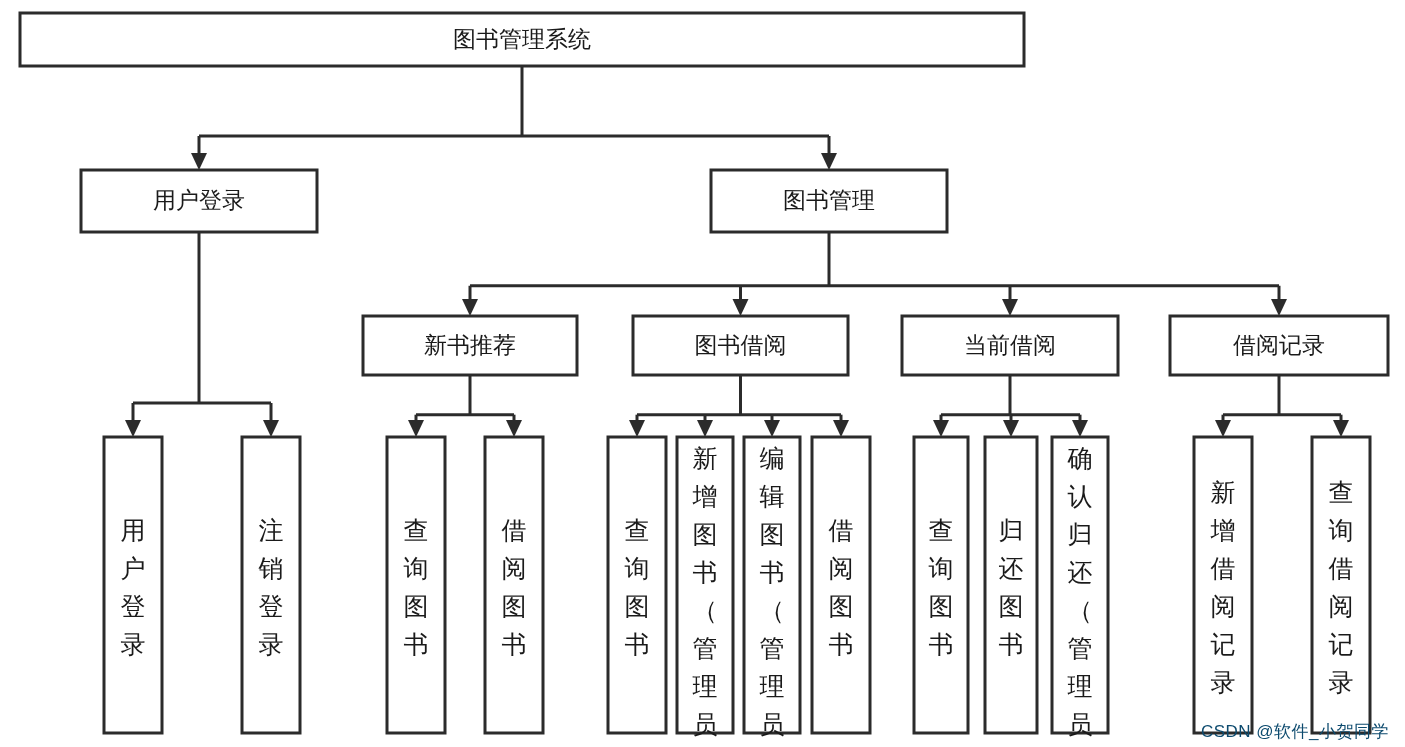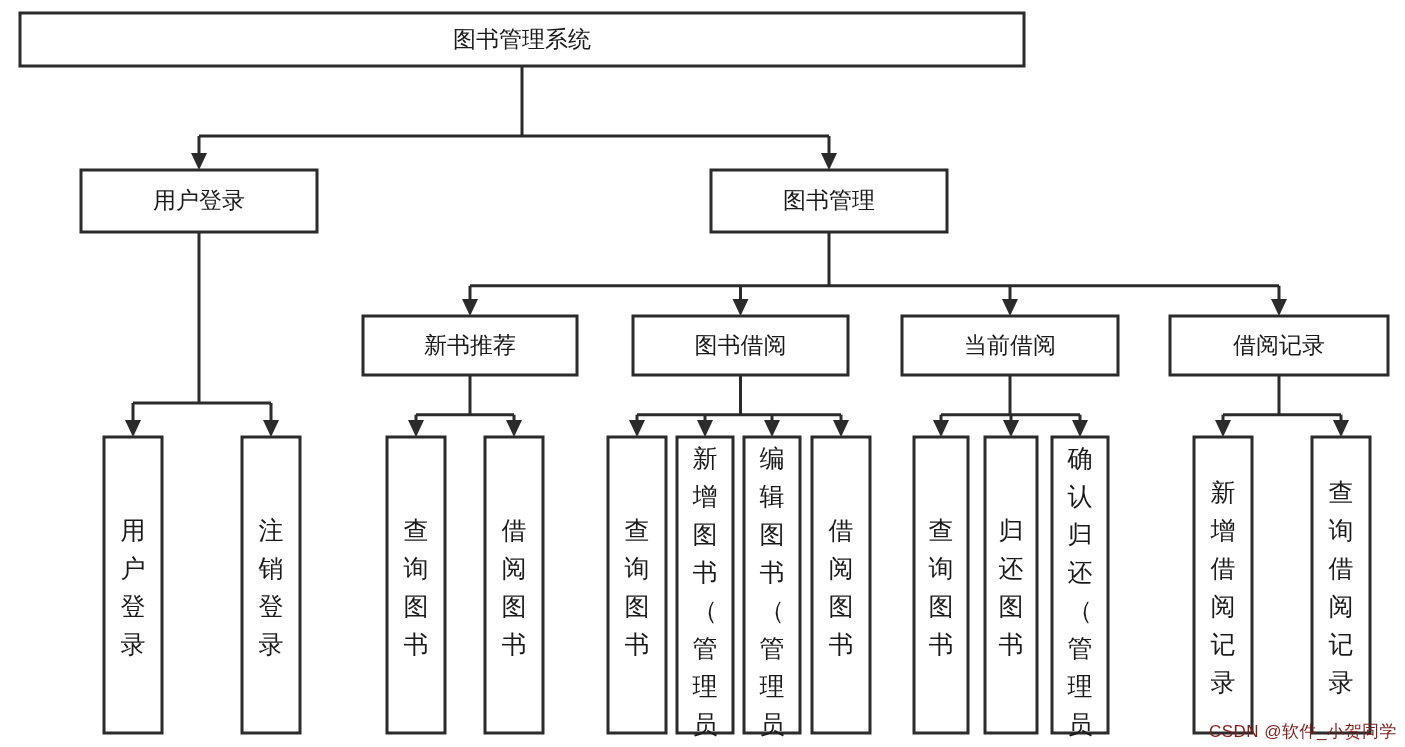--- a/index.html
+++ b/index.html
@@ -49,25 +49,25 @@
     stroke: #2b2b2b;
     stroke-width: 3;
     fill: none;
   }
   .arrow-head {
     fill: #2b2b2b;
     stroke: none;
   }
   .watermark {
     position: absolute;
-    right: 8px;
+    right: 16px;
     bottom: 4px;
     font-family: "Liberation Sans", "DejaVu Sans", sans-serif;
     font-size: 17px;
-    color: #7f1d1d;
+    color: #0c4a6e;
     letter-spacing: 0.5px;
     white-space: nowrap;
     pointer-events: none;
   }
 </style>
 </head>
 <body>
 
 <div id="diagram-root">
 

